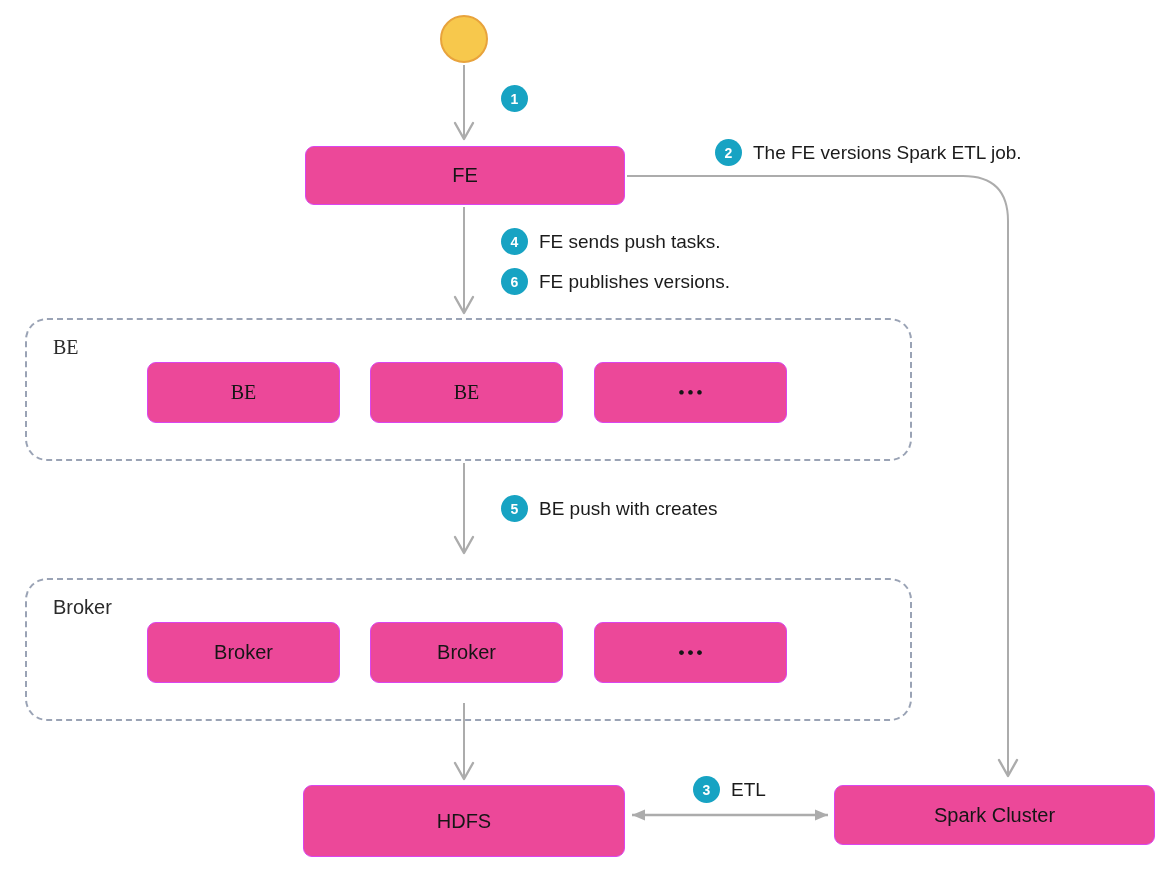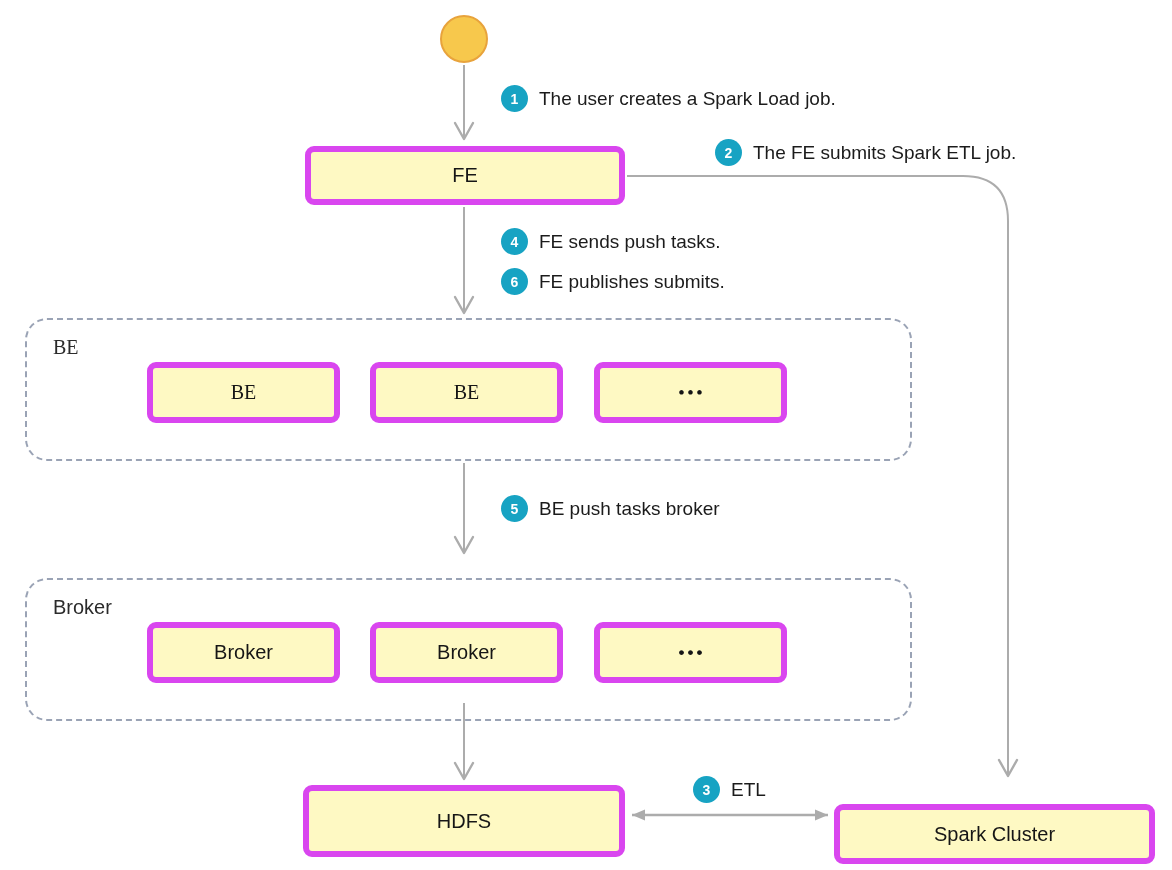--- a/index.html
+++ b/index.html
@@ -18,22 +18,22 @@
   }
   .wires {
     position: absolute;
     left: 0;
     top: 0;
     pointer-events: none;
   }
   .node {
     position: absolute;
     box-sizing: border-box;
-    background: #fef9c3;
-    border: 6px solid #d946ef;
+    background: #ec4899;
+    border: 1px solid #d946ef;
     border-radius: 9px;
     display: flex;
     align-items: center;
     justify-content: center;
     font-size: 20px;
     font-weight: 500;
     color: #161616;
   }
   .user-circle {
     position: absolute;
@@ -99,21 +99,21 @@
   
   .step-1 { left: 501px; top: 85px; }
   .step-2 { left: 715px; top: 139px; }
   .step-4 { left: 501px; top: 228px; }
   .step-6 { left: 501px; top: 268px; }
   .step-5 { left: 501px; top: 495px; }
   .step-3 { left: 693px; top: 776px; }
   
   .node-fe    { left: 305px; top: 146px; width: 320px; height: 59px; }
   .node-hdfs  { left: 303px; top: 785px; width: 322px; height: 72px; }
-  .node-spark { left: 834px; top: 804px; width: 321px; height: 60px; }
+  .node-spark { left: 834px; top: 785px; width: 321px; height: 60px; }
   .group-be     { left: 25px; top: 318px; width: 887px; height: 143px; font-family: Liberation Serif, serif; }
   .group-broker { left: 25px; top: 578px; width: 887px; height: 143px; }
   .user-circle  { left: 440px; top: 15px; }
 </style>
 </head>
 <body>
 
 <div class="canvas">
 
   <svg class="wires" width="1172" height="870" viewBox="0 0 1172 870">
@@ -168,36 +168,35 @@
   <div class="node node-hdfs">
     <span>HDFS</span>
   </div>
 
   <div class="node node-spark">
     <span>Spark Cluster</span>
   </div>
 
   <div class="step step-1">
     <span class="badge">1</span>
-    <span class="step-text">The user creates a Spark Load job.</span>
   </div>
   <div class="step step-2">
     <span class="badge">2</span>
-    <span class="step-text">The FE submits Spark ETL job.</span>
+    <span class="step-text">The FE versions Spark ETL job.</span>
   </div>
   <div class="step step-4">
     <span class="badge">4</span>
     <span class="step-text">FE sends push tasks.</span>
   </div>
   <div class="step step-6">
     <span class="badge">6</span>
-    <span class="step-text">FE publishes submits.</span>
+    <span class="step-text">FE publishes versions.</span>
   </div>
   <div class="step step-5">
     <span class="badge">5</span>
-    <span class="step-text">BE push tasks broker</span>
+    <span class="step-text">BE push with creates</span>
   </div>
   <div class="step step-3">
     <span class="badge">3</span>
     <span class="step-text">ETL</span>
   </div>
 
 </div>
 
 </body></html>

